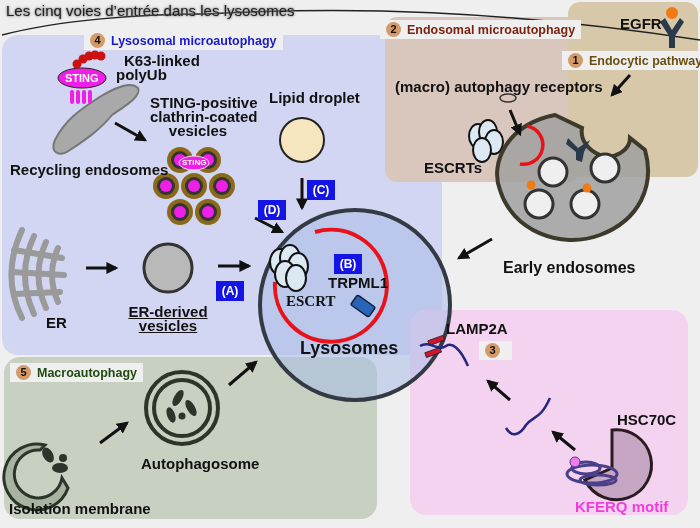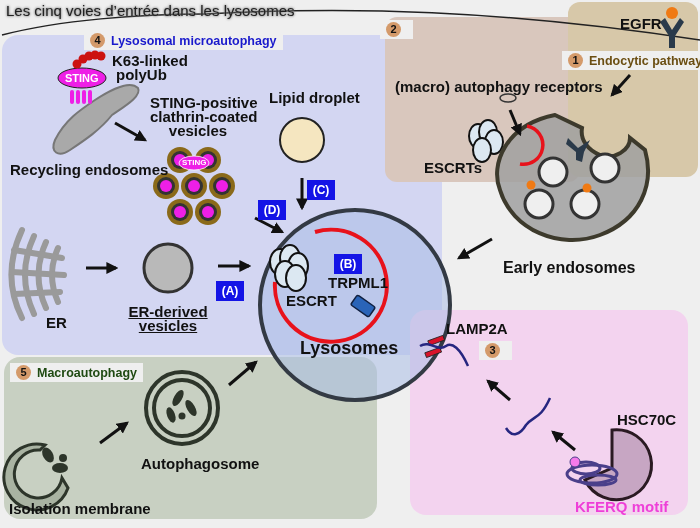--- a/index.html
+++ b/index.html
@@ -191,50 +191,51 @@
 </svg>
 
 <div class="title">Les cinq voies d’entrée dans les lysosomes</div>
 
 <div class="hdr" style="left:84px;top:31px;background:#efefef;color:#1a1acc;">
   <span class="num">4</span>
   <span>Lysosomal microautophagy</span>
 </div>
 <div class="hdr" style="left:380px;top:20px;background:#efefef;color:#7a2210;">
   <span class="num">2</span>
+  <span>Endosomal microautophagy</span>
 </div>
 <div class="hdr" style="left:562px;top:51px;background:#efefef;color:#6b4e12;">
   <span class="num">1</span>
   <span>Endocytic pathway</span>
 </div>
 <div class="hdr" style="left:479px;top:341px;background:#efefef;color:#ee3fd8;">
   <span class="num">3</span>
 </div>
 <div class="hdr" style="left:10px;top:363px;background:#efefef;color:#1f4a12;">
   <span class="num">5</span>
   <span>Macroautophagy</span>
 </div>
 
-<div class="txt" style="left:112px;top:54px;">K63-linked</div>
+<div class="txt" style="left:124px;top:54px;">K63-linked</div>
 <div class="txt" style="left:116px;top:68px;">polyUb</div>
 <div class="txt" style="left:65px;top:71px;color:#fff;font-size:11px;">STING</div>
 <div class="txt" style="left:182px;top:158px;color:#fff;font-size:8px;line-height:9px;">STING</div>
 <div class="txt ctr" style="left:150px;top:96px;width:96px;">
   <div>STING-positive</div>
   <div>clathrin-coated</div>
   <div>vesicles</div>
 </div>
 <div class="txt" style="left:269px;top:91px;">Lipid droplet</div>
 <div class="txt" style="left:10px;top:163px;">Recycling endosomes</div>
 <div class="txt" style="left:46px;top:316px;">ER</div>
 <div class="txt ctr" style="left:128px;top:305px;width:80px;text-decoration:underline;">
   <div>ER-derived</div>
   <div>vesicles</div>
 </div>
-<div class="txt" style="left:286px;top:294px;">ESCRT</div>
+<div class="txt" style="left:286px;top:294px;font-family:Liberation Serif, serif;">ESCRT</div>
 <div class="txt" style="left:328px;top:276px;">TRPML1</div>
 
 <div class="tag" style="left:216px;top:281px;">(A)</div>
 <div class="tag" style="left:334px;top:254px;">(B)</div>
 <div class="tag" style="left:307px;top:180px;">(C)</div>
 <div class="tag" style="left:258px;top:200px;">(D)</div>
 
 <div class="txt" style="left:300px;top:338px;font-size:18px;line-height:20px;">Lysosomes</div>
 
 <div class="txt" style="left:395px;top:80px;">(macro) autophagy receptors</div>

